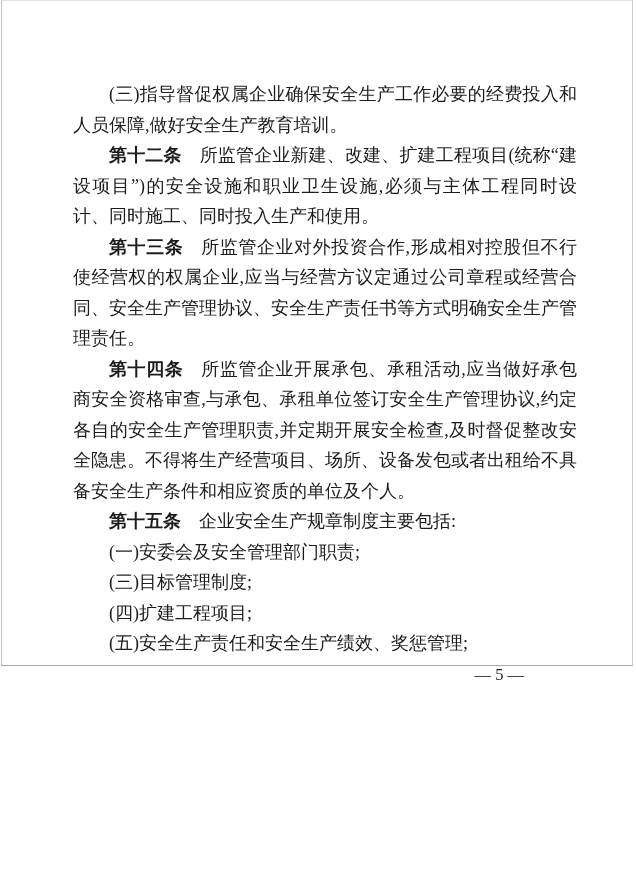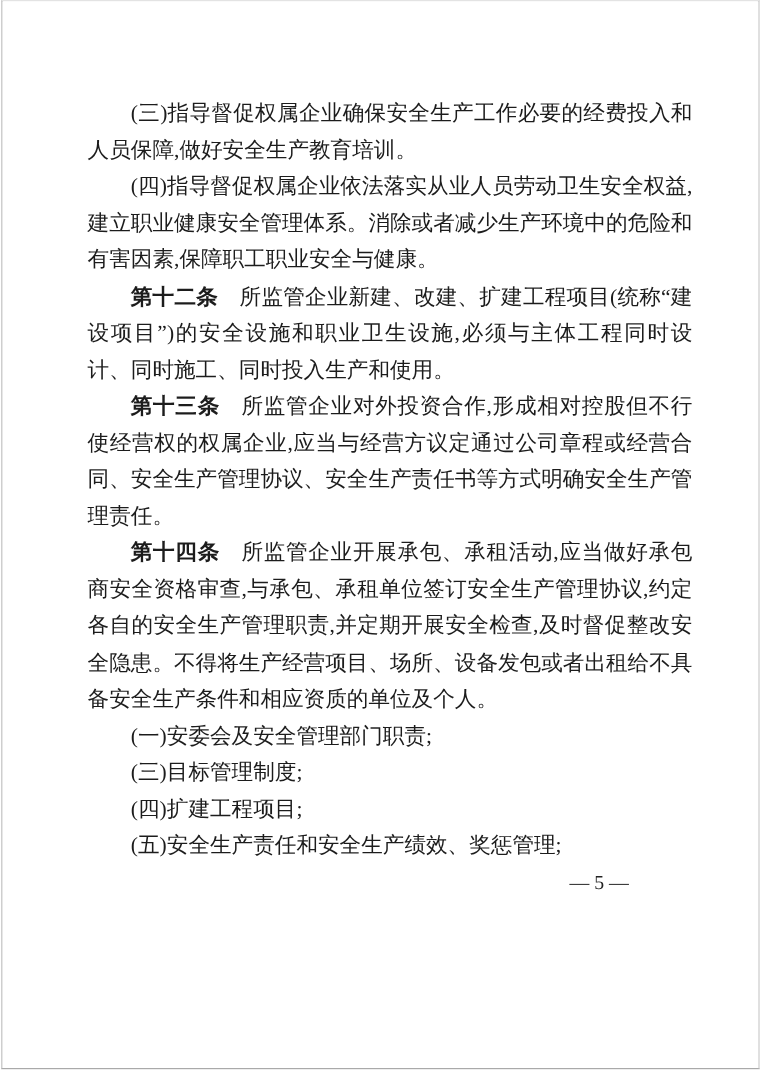--- a/index.html
+++ b/index.html
@@ -8,21 +8,21 @@
     background: #ffffff;
     width: 636px;
     height: 896px;
     overflow: hidden;
   }
   .page {
     position: absolute;
     left: 1px;
     top: 0px;
     width: 632px;
-    height: 891px;
+    height: 666px;
     background: #ffffff;
     border-left: 1px solid #c2c2c2;
     border-right: 1px solid #cccccc;
     border-bottom: 1px solid #a9a9a9;
     border-top: 1px solid #e3e3e3;
     box-sizing: border-box;
     font-family: "Liberation Serif", "DejaVu Serif", serif;
     color: #1c1c1c;
   }
   .content {
@@ -59,29 +59,29 @@
   }
 </style>
 </head>
 <body>
 
 <div class="page">
   <div class="content">
 
     <p class="para">(三)指导督促权属企业确保安全生产工作必要的经费投入和人员保障,做好安全生产教育培训。</p>
 
-    <p class="para">(四)指导督促权属企业依法落实从业人员劳动卫生安全权益,建立职业健康安全管理体系。消除或者减少生产环境中的危险和有害因素,保障职工职业安全与健康。</p>
 
 
     <p class="para"><span class="article-head">第十二条</span><span>所监管企业新建、改建、扩建工程项目(统称“建设项目”)的安全设施和职业卫生设施,必须与主体工程同时设计、同时施工、同时投入生产和使用。</span></p>
 
     <p class="para"><span class="article-head">第十三条</span><span>所监管企业对外投资合作,形成相对控股但不行使经营权的权属企业,应当与经营方议定通过公司章程或经营合同、安全生产管理协议、安全生产责任书等方式明确安全生产管理责任。</span></p>
 
     <p class="para"><span class="article-head">第十四条</span><span>所监管企业开展承包、承租活动,应当做好承包商安全资格审查,与承包、承租单位签订安全生产管理协议,约定各自的安全生产管理职责,并定期开展安全检查,及时督促整改安全隐患。不得将生产经营项目、场所、设备发包或者出租给不具备安全生产条件和相应资质的单位及个人。</span></p>
 
+    <p class="para"><span class="article-head">第十五条</span><span>企业安全生产规章制度主要包括:</span></p>
 
     <p class="para">(一)安委会及安全管理部门职责;</p>
 
 
     <p class="para">(三)目标管理制度;</p>
 
     <p class="para">(四)扩建工程项目;</p>
 
     <p class="para">(五)安全生产责任和安全生产绩效、奖惩管理;</p>
 

